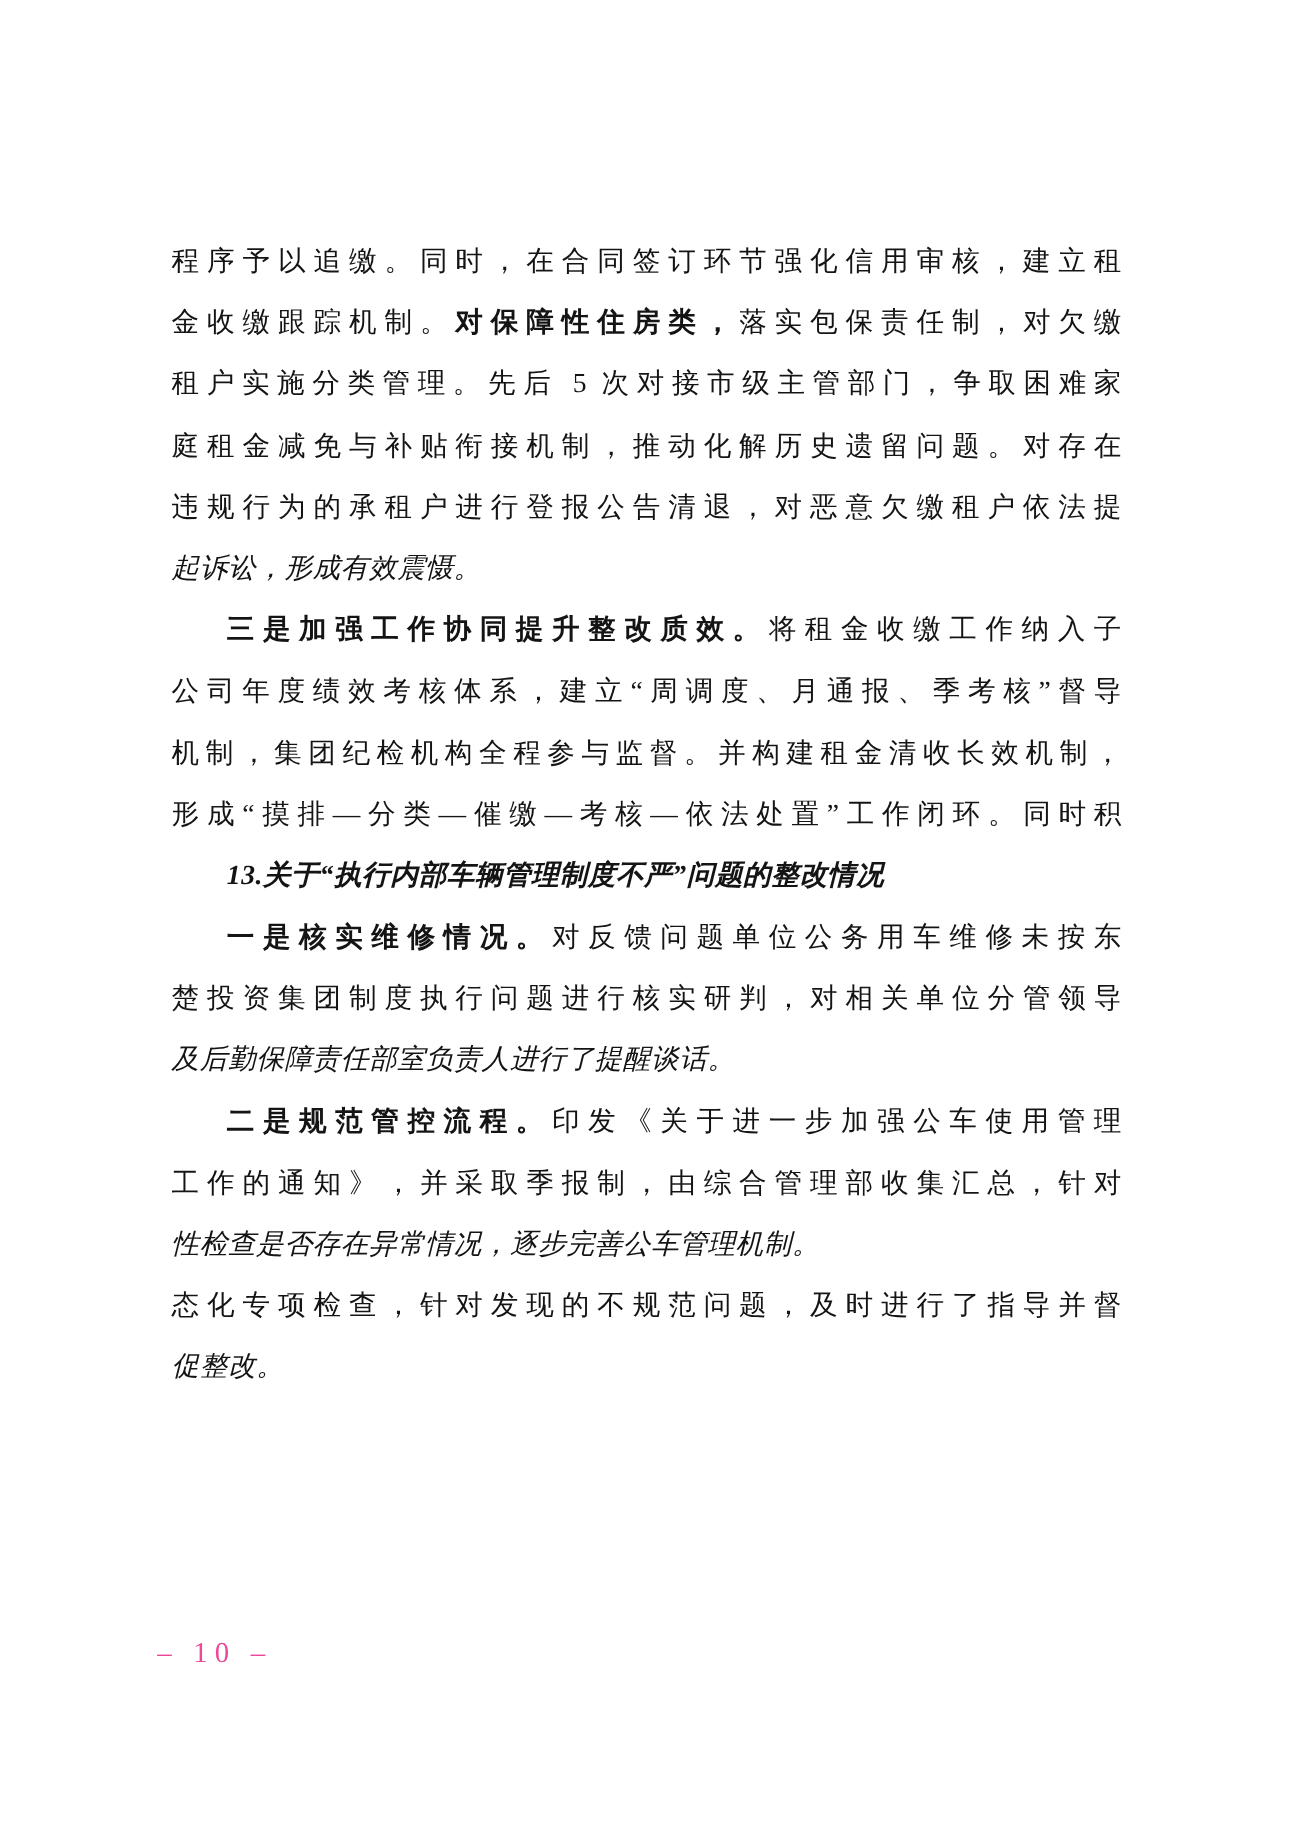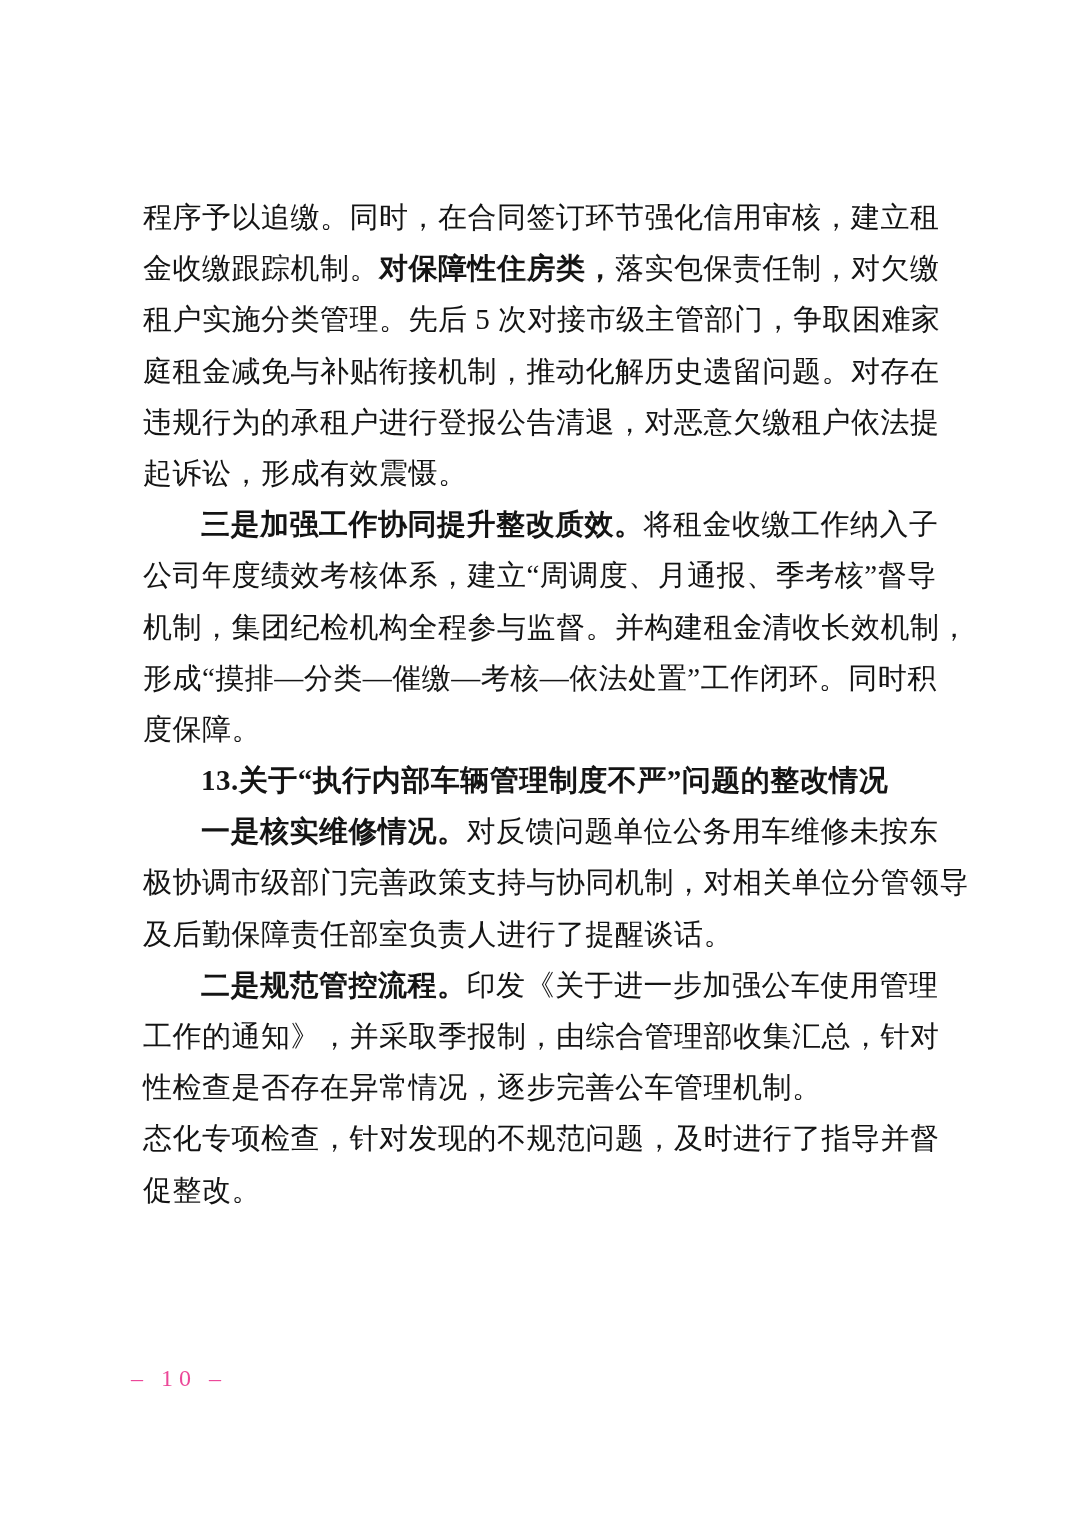--- a/index.html
+++ b/index.html
@@ -24,29 +24,30 @@
   }
   .doc-body {
     position: absolute;
     left: 143px;
     top: 192px;
     width: 792px;
   }
   .line {
     height: 51.2px;
     line-height: 51.2px;
-    font-size: 29px;
+    font-size: 23px;
     text-align: justify;
     text-align-last: justify;
     white-space: nowrap;
     letter-spacing: 0.5px;
   }
   .line.flush {
     text-align-last: left;
     white-space: normal;
+    font-style: italic;
   }
   .line.indent {
     text-indent: 2em;
   }
   .bold {
     font-weight: bold;
   }
   .page-number {
     position: absolute;
     left: 131px;
@@ -65,24 +66,23 @@
       <div class="line"><span>程序予以追缴。同时，在合同签订环节强化信用审核，建立租</span></div>
       <div class="line"><span>金收缴跟踪机制。</span><span class="bold">对保障性住房类，</span><span>落实包保责任制，对欠缴</span></div>
       <div class="line"><span>租户实施分类管理。先后 5 次对接市级主管部门，争取困难家</span></div>
       <div class="line"><span>庭租金减免与补贴衔接机制，推动化解历史遗留问题。对存在</span></div>
       <div class="line"><span>违规行为的承租户进行登报公告清退，对恶意欠缴租户依法提</span></div>
       <div class="line flush"><span>起诉讼，形成有效震慑。</span></div>
       <div class="line indent"><span class="bold">三是加强工作协同提升整改质效。</span><span>将租金收缴工作纳入子</span></div>
       <div class="line"><span>公司年度绩效考核体系，建立“周调度、月通报、季考核”督导</span></div>
       <div class="line"><span>机制，集团纪检机构全程参与监督。并构建租金清收长效机制，</span></div>
       <div class="line"><span>形成“摸排—分类—催缴—考核—依法处置”工作闭环。同时积</span></div>
-      <div class="line flush"><span>度保障。</span></div>
       <div class="line indent flush"><span class="bold">13.关于“执行内部车辆管理制度不严”问题的整改情况</span></div>
       <div class="line indent"><span class="bold">一是核实维修情况。</span><span>对反馈问题单位公务用车维修未按东</span></div>
-      <div class="line"><span>极协调市级部门完善政策支持与协同机制，对相关单位分管领导</span></div>
+      <div class="line"><span>楚投资集团制度执行问题进行核实研判，对相关单位分管领导</span></div>
       <div class="line flush"><span>及后勤保障责任部室负责人进行了提醒谈话。</span></div>
       <div class="line indent"><span class="bold">二是规范管控流程。</span><span>印发《关于进一步加强公车使用管理</span></div>
       <div class="line"><span>工作的通知》，并采取季报制，由综合管理部收集汇总，针对</span></div>
       <div class="line flush"><span>性检查是否存在异常情况，逐步完善公车管理机制。</span></div>
       <div class="line"><span>态化专项检查，针对发现的不规范问题，及时进行了指导并督</span></div>
       <div class="line flush"><span>促整改。</span></div>
     </div>
   <div class="page-number">– 10 –</div>
 </div>
 

